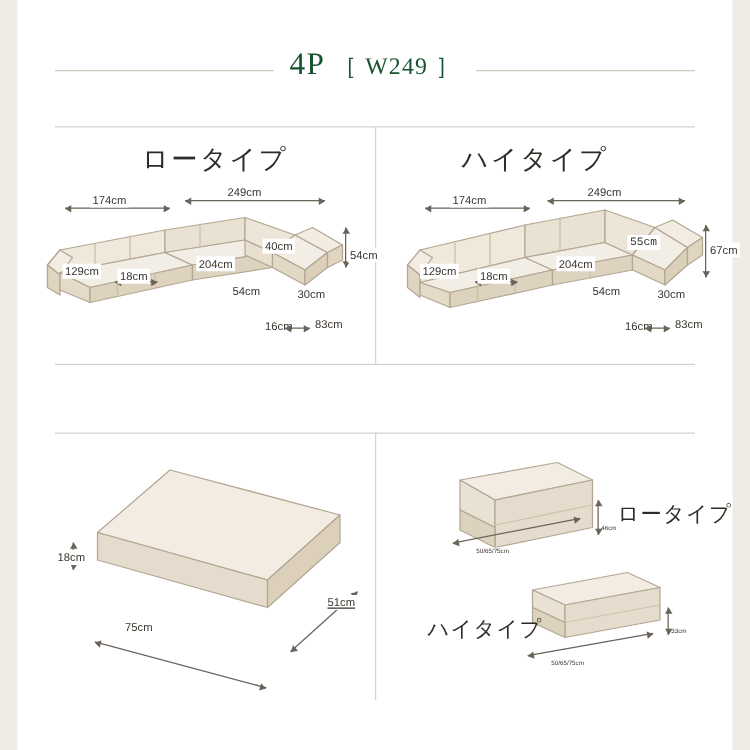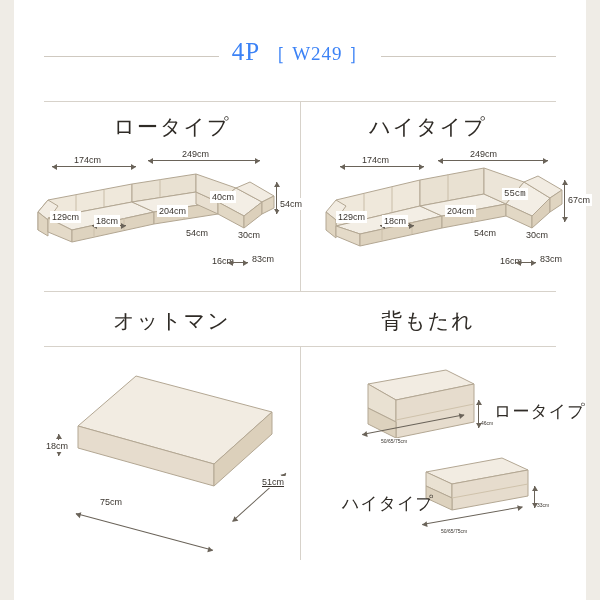--- a/index.html
+++ b/index.html
@@ -13,21 +13,21 @@
     position:absolute;left:14px;top:0;width:572px;height:600px;
     background:#ffffff;
   }
   
   .title-wrap{
     position:absolute;left:0;top:38px;width:572px;text-align:center;
   }
   .title{
     display:inline-block;
     font-family:"Liberation Serif", serif;
-    font-size:25px;color:#3b82f6;letter-spacing:1px;
+    font-size:25px;color:#14532d;letter-spacing:1px;
   }
   .title .w{ font-size:19px; letter-spacing:1px; }
   .title-rule-l,.title-rule-r{
     position:absolute;top:56px;height:1px;background:#cfc9c0;
   }
   .title-rule-l{left:30px;width:175px;}
   .title-rule-r{right:30px;width:175px;}
 
   
   .hr{position:absolute;height:1px;background:#d7d2ca;}
@@ -88,22 +88,20 @@
   </div>
 
   <div class="hr" style="left:30px;top:101px;width:512px;"></div>
   <div class="vr" style="left:286px;top:101px;height:190px;"></div>
   <div class="hr" style="left:30px;top:291px;width:512px;"></div>
   <div class="vr" style="left:286px;top:346px;height:214px;"></div>
   <div class="hr" style="left:30px;top:346px;width:512px;"></div>
 
   <div class="sec-head" style="left:30px;top:113px;width:256px;">ロータイプ</div>
   <div class="sec-head" style="left:286px;top:113px;width:256px;">ハイタイプ</div>
-  <div class="sec-head" style="left:30px;top:307px;width:256px;">オットマン</div>
-  <div class="sec-head" style="left:286px;top:307px;width:256px;">背もたれ</div>
 
   <div class="sofa" style="left:22px;top:162px;">
     <svg width="250" height="105" viewBox="0 0 250 105">
       <g stroke="#b3a793" stroke-width="1" stroke-linejoin="round">
 
         <polygon points="12,38 96,22 96,40 12,56" fill="#efe8db"></polygon>
         <polygon points="96,22 160,12 160,30 96,40" fill="#e9e1d2"></polygon>
 
         <line x1="40" y1="33" x2="40" y2="51" stroke="#c9bda8"></line>
         <line x1="68" y1="28" x2="68" y2="46" stroke="#c9bda8"></line>

